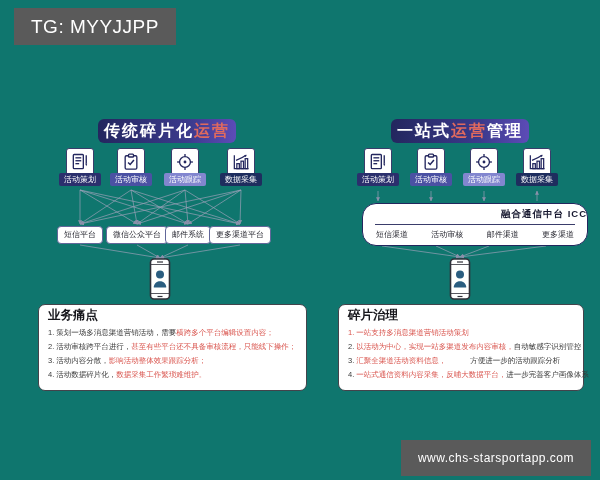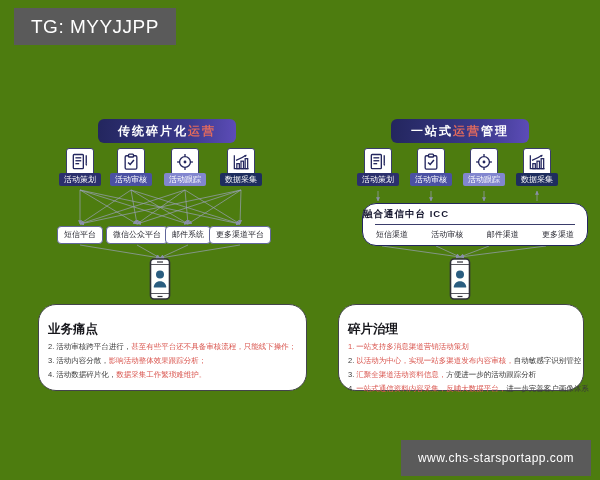--- a/index.html
+++ b/index.html
@@ -1,49 +1,49 @@
 <!DOCTYPE html>
 <html><head>
 <meta charset="utf-8">
 <style>
   html,body{margin:0;padding:0;}
-  .stage{position:relative;width:600px;height:480px;background:#4d7c0f;overflow:hidden;
+  .stage{position:relative;width:600px;height:480px;background:#0f766e;overflow:hidden;
          font-family:"Liberation Sans", sans-serif;}
   #connector-layer{position:absolute;left:0;top:0;width:600px;height:480px;z-index:1;}
 
   .wm-badge{position:absolute;background:#5a5a5a;color:#fff;z-index:5;
             font-size:19px;line-height:37px;padding:0 17px;letter-spacing:0.5px;}
   .tg-badge{left:14px;top:8px;}
   .url-badge{top:440px;right:9px;font-size:12px;line-height:36px;}
 
   .pill{position:absolute;top:119px;height:24px;width:138px;z-index:3;
         background:linear-gradient(94deg,#23265e 0%,#3b3a8c 65%,#5d4cb8 100%);
-        border-radius:6px;text-align:center;line-height:24px;font-size:12px;
+        border-radius:6px;text-align:center;line-height:24px;font-size:16px;
         font-weight:bold;letter-spacing:2px;color:#fff;}
 
   .icon-box{position:absolute;top:148px;width:26px;height:26px;transform:translateX(-50%);
             background:#fff;border:1.2px solid #3a3d6b;border-radius:3px;z-index:2;
             display:flex;align-items:center;justify-content:center;}
   .stage-tag{position:absolute;top:173px;transform:translateX(-50%);z-index:2;
              color:#fff;font-size:8px;line-height:9px;padding:2px 5px;border-radius:2px;
              white-space:nowrap;}
   .plat-box{position:absolute;top:226px;transform:translateX(-50%);z-index:2;
             background:#fff;border:1px solid #62679a;border-radius:4px;
             font-size:8px;line-height:8px;padding:4px 6px;color:#2a2a33;white-space:nowrap;}
   .phone{position:absolute;top:258px;transform:translateX(-50%);z-index:2;}
 
   .icc-box{position:absolute;left:362px;top:203px;width:226px;z-index:2;box-sizing:border-box;
            background:#fff;border:1.8px solid #23265e;border-radius:14px;padding:4px 0 5px;}
-  .icc-title{text-align:left;font-size:9.5px;font-weight:bold;color:#15162e;letter-spacing:1px;}
+  .icc-title{text-align:right;font-size:9.5px;font-weight:bold;color:#15162e;letter-spacing:1px;}
   .icc-divider{border-top:1px solid #3a3d6b;margin:3px 12px 0;}
   .icc-channels{display:flex;justify-content:space-between;padding:4px 13px 0;text-align:center;}
   .icc-channels span{font-size:8px;color:#2a2a33;}
 
   .panel{position:absolute;top:304px;height:87px;z-index:2;box-sizing:border-box;
-         background:#fff;border:1.5px solid #43434b;border-radius:18px;padding:16px 9px;}
+         background:#fff;border:1.5px solid #43434b;border-radius:7px;padding:2px 9px;}
   .panel-title{font-size:12.5px;font-weight:bold;color:#17171c;margin-bottom:2px;}
   .panel-line{font-size:7.5px;line-height:14px;white-space:nowrap;}
   .panel-left{left:38px;width:269px;}
   .panel-right{left:338px;width:246px;}
 </style>
 </head>
 <body>
 
 <div class="stage">
 
@@ -143,20 +143,21 @@
       <line x1="2" y1="6.5" x2="20" y2="6.5" stroke="#2f2f38" stroke-width="0.8"></line>
       <line x1="2" y1="35.5" x2="20" y2="35.5" stroke="#2f2f38" stroke-width="0.8"></line>
       <circle cx="11" cy="16.5" r="4" fill="#2a5d80"></circle>
       <path d="M4.8,28.5 C6,21.5 16,21.5 17.2,28.5 L17.2,29.5 L4.8,29.5 Z" fill="#2a5d80"></path>
       <line x1="8.5" y1="38.5" x2="13.5" y2="38.5" stroke="#2f2f38" stroke-width="1.2"></line>
     </svg>
   </div>
 
   <div class="panel panel-left">
     <div class="panel-title">业务痛点</div>
+    <div class="panel-line"><span style="color: rgb(58, 58, 58);">1. 策划一场多消息渠道营销活动，需要</span><span style="color: rgb(217, 84, 77);">横跨多个平台编辑设置内容；</span></div>
     <div class="panel-line"><span style="color: rgb(58, 58, 58);">2. 活动审核跨平台进行，</span><span style="color: rgb(217, 84, 77);">甚至有些平台还不具备审核流程，只能线下操作；</span></div>
     <div class="panel-line"><span style="color: rgb(58, 58, 58);">3. 活动内容分散，</span><span style="color: rgb(217, 84, 77);">影响活动整体效果跟踪分析；</span></div>
     <div class="panel-line"><span style="color: rgb(58, 58, 58);">4. 活动数据碎片化，</span><span style="color: rgb(217, 84, 77);">数据采集工作繁琐难维护。</span></div>
   </div>
 
   <div class="pill" style="left:391px"><span style="color: rgb(255, 255, 255);">一站式</span><span style="color: rgb(224, 106, 94);">运营</span><span style="color: rgb(255, 255, 255);">管理</span></div>
 
   <div class="icon-box" style="left:378px">
     <svg width="20" height="20" viewBox="0 0 24 24" fill="none" stroke="#23265e" stroke-width="1.6">
       <rect x="4" y="3" width="12" height="17" rx="1"></rect>
@@ -220,17 +221,17 @@
       <circle cx="11" cy="16.5" r="4" fill="#2a5d80"></circle>
       <path d="M4.8,28.5 C6,21.5 16,21.5 17.2,28.5 L17.2,29.5 L4.8,29.5 Z" fill="#2a5d80"></path>
       <line x1="8.5" y1="38.5" x2="13.5" y2="38.5" stroke="#2f2f38" stroke-width="1.2"></line>
     </svg>
   </div>
 
   <div class="panel panel-right">
     <div class="panel-title">碎片治理</div>
     <div class="panel-line"><span style="color: rgb(217, 84, 77);">1. 一站支持多消息渠道营销活动策划</span></div>
     <div class="panel-line"><span style="color: rgb(58, 58, 58);">2. </span><span style="color: rgb(217, 84, 77);">以活动为中心，实现一站多渠道发布内容审核，</span><span style="color: rgb(58, 58, 58); font-family: Liberation Serif, serif;">自动敏感字识别管控</span></div>
-    <div class="panel-line"><span style="color: rgb(58, 58, 58);">3. </span><span style="color: rgb(217, 84, 77);">汇聚全渠道活动资料信息，</span><span style="color: rgb(58, 58, 58);">方便进一步的活动跟踪分析</span></div>
+    <div class="panel-line"><span style="color: rgb(58, 58, 58);">3. </span><span style="color: rgb(217, 84, 77);">汇聚全渠道活动资料信息，</span><span style="color: rgb(58, 58, 58); margin-left: 24px;">方便进一步的活动跟踪分析</span></div>
     <div class="panel-line"><span style="color: rgb(58, 58, 58);">4. </span><span style="color: rgb(217, 84, 77); margin-top: 44px;">一站式通信资料内容采集，反哺大数据平台，</span><span style="color: rgb(58, 58, 58);">进一步完善客户画像体系</span></div>
   </div>
 
 </div>
 
 </body></html>

